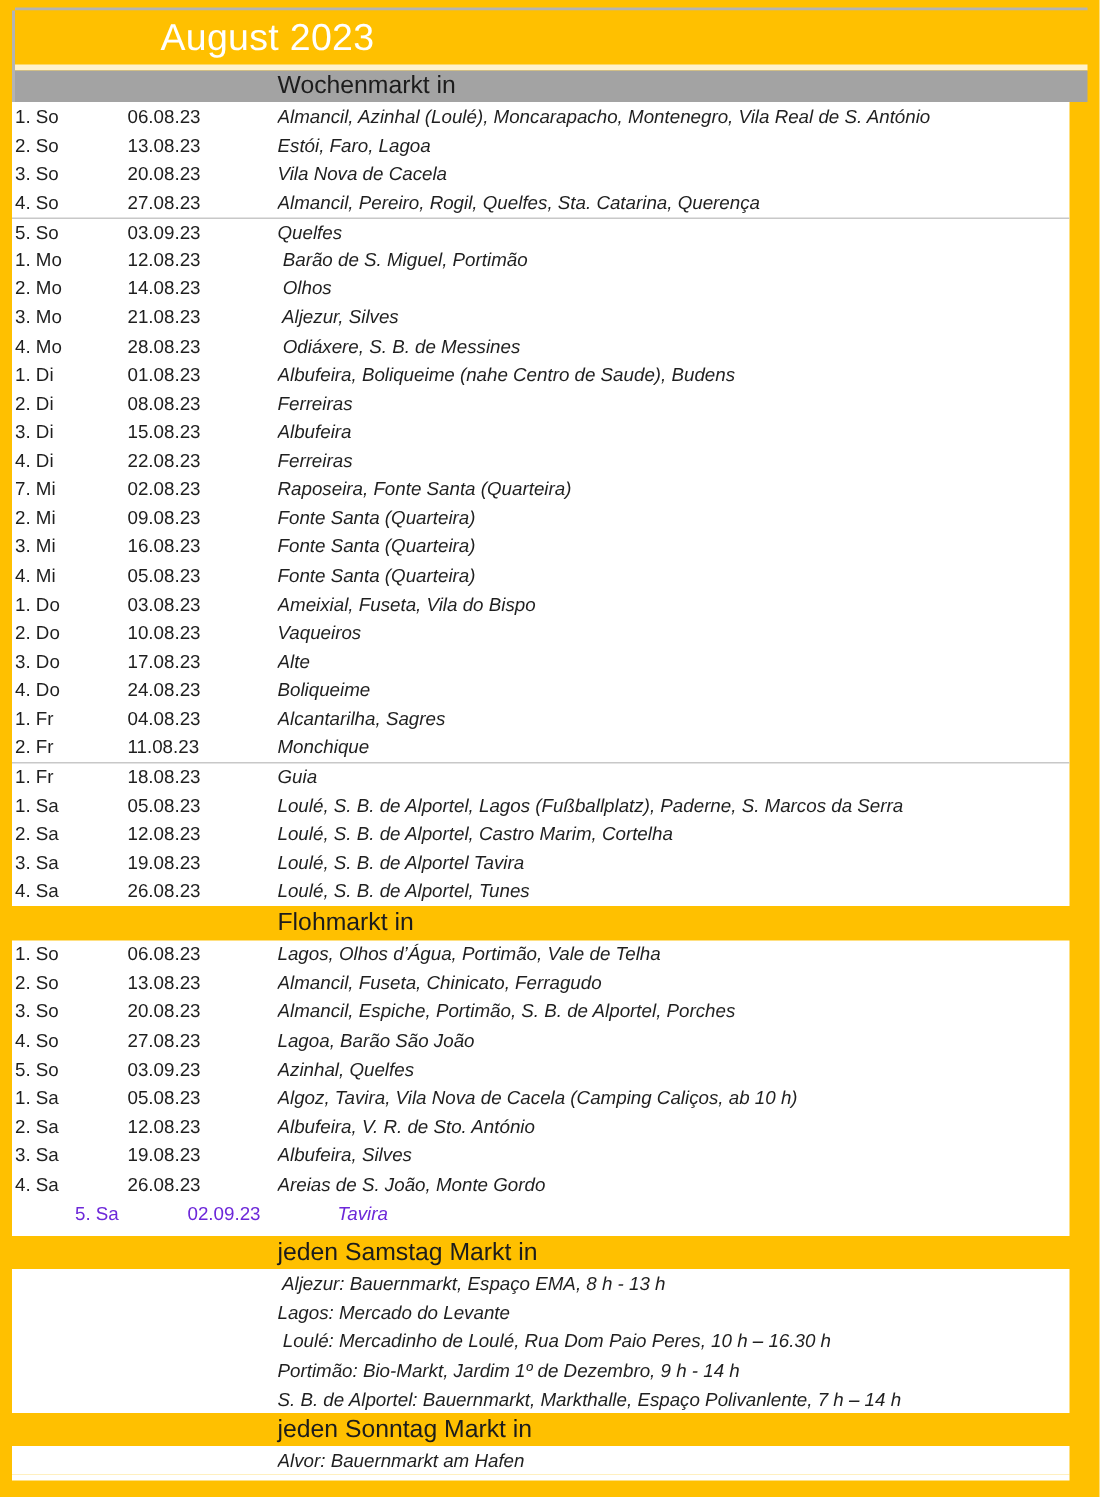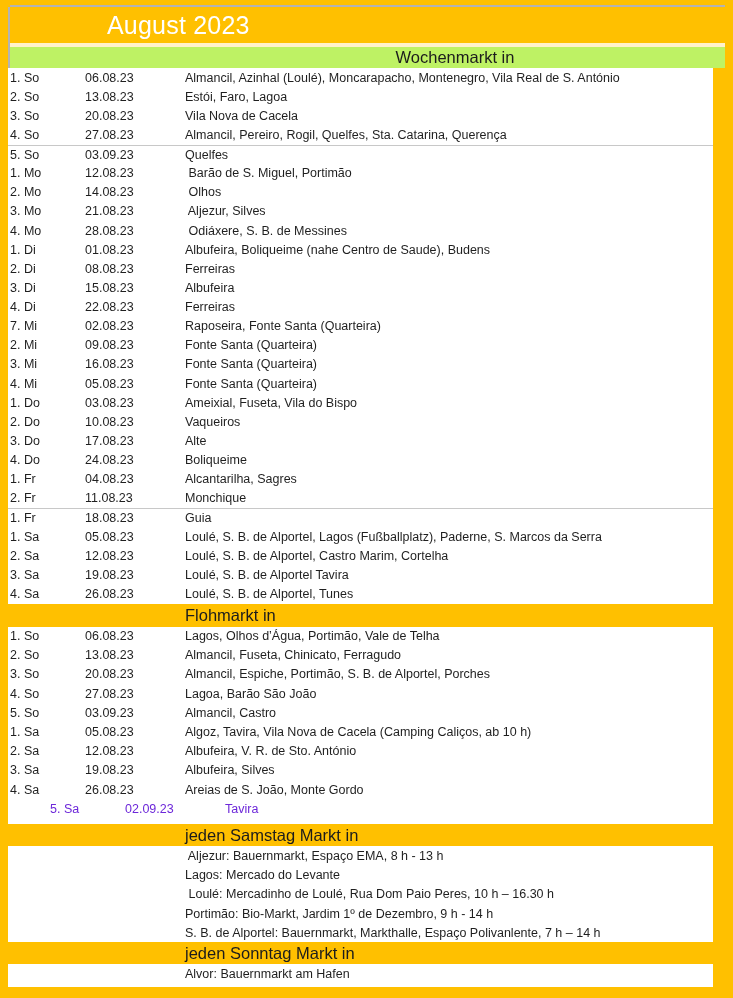--- a/index.html
+++ b/index.html
@@ -22,35 +22,35 @@
   }
   .title-band span { color: #FFFFFF; font-size: 25px; letter-spacing: 0.2px; }
 
   .pale-strip { height: 4px; background: #FFF2CC; }
 
   .band {
     display: flex; align-items: center;
     padding-left: 177px; box-sizing: border-box;
     color: #1C1C1C; font-size: 16.5px;
   }
-  .band.light { background: #bef264; height: 21px; justify-content: center; }
+  .band.light { background: #a3a3a3; height: 21px; }
   .band.gold  { background: #FFC000; height: 22px; }
   .band.gold.tall { height: 23px; text-align: center; }
 
   .rows { width: 705px; background: #FFFFFF; }
   .row { display: flex; align-items: center; box-sizing: border-box; color: #1F1F1F; font-size: 12.5px; }
   .s0 .row { height: 19.14px; }
   .s1 .row, .s2 .row { height: 19.2px; }
   .s3 .row { height: 19px; }
   .row.divider { border-top: 1px solid #C8C8C8; }
   .row.muted { color: #6d28d9; padding-left: 40px; }
 
   .col-day  { width: 75px; padding-left: 2px; white-space: pre; }
   .col-date { width: 100px; white-space: pre; }
-  .col-loc  { flex: 1; white-space: pre; overflow: hidden; }
+  .col-loc  { flex: 1; white-space: pre; overflow: hidden; font-style: italic; }
 
   .row-gap    { height: 6px; width: 705px; background: #FFFFFF; }
   .bottom-gap { height: 4px; width: 705px; background: #FFFFFF; }
 </style>
 </head>
 <body>
 
 <div class="page">
   <div class="grayline-top"></div>
   <div class="grayline-left"></div>
@@ -227,21 +227,21 @@
         <span class="col-loc">Almancil, Espiche, Portimão, S. B. de Alportel, Porches</span>
       </div>
       <div class="row">
         <span class="col-day">4. So</span>
         <span class="col-date">27.08.23</span>
         <span class="col-loc">Lagoa, Barão São João</span>
       </div>
       <div class="row">
         <span class="col-day">5. So</span>
         <span class="col-date">03.09.23</span>
-        <span class="col-loc">Almancil, Castro</span>
+        <span class="col-loc">Azinhal, Quelfes</span>
       </div>
       <div class="row">
         <span class="col-day">1. Sa</span>
         <span class="col-date">05.08.23</span>
         <span class="col-loc">Algoz, Tavira, Vila Nova de Cacela (Camping Caliços, ab 10 h)</span>
       </div>
       <div class="row">
         <span class="col-day">2. Sa</span>
         <span class="col-date">12.08.23</span>
         <span class="col-loc">Albufeira, V. R. de Sto. António</span>

